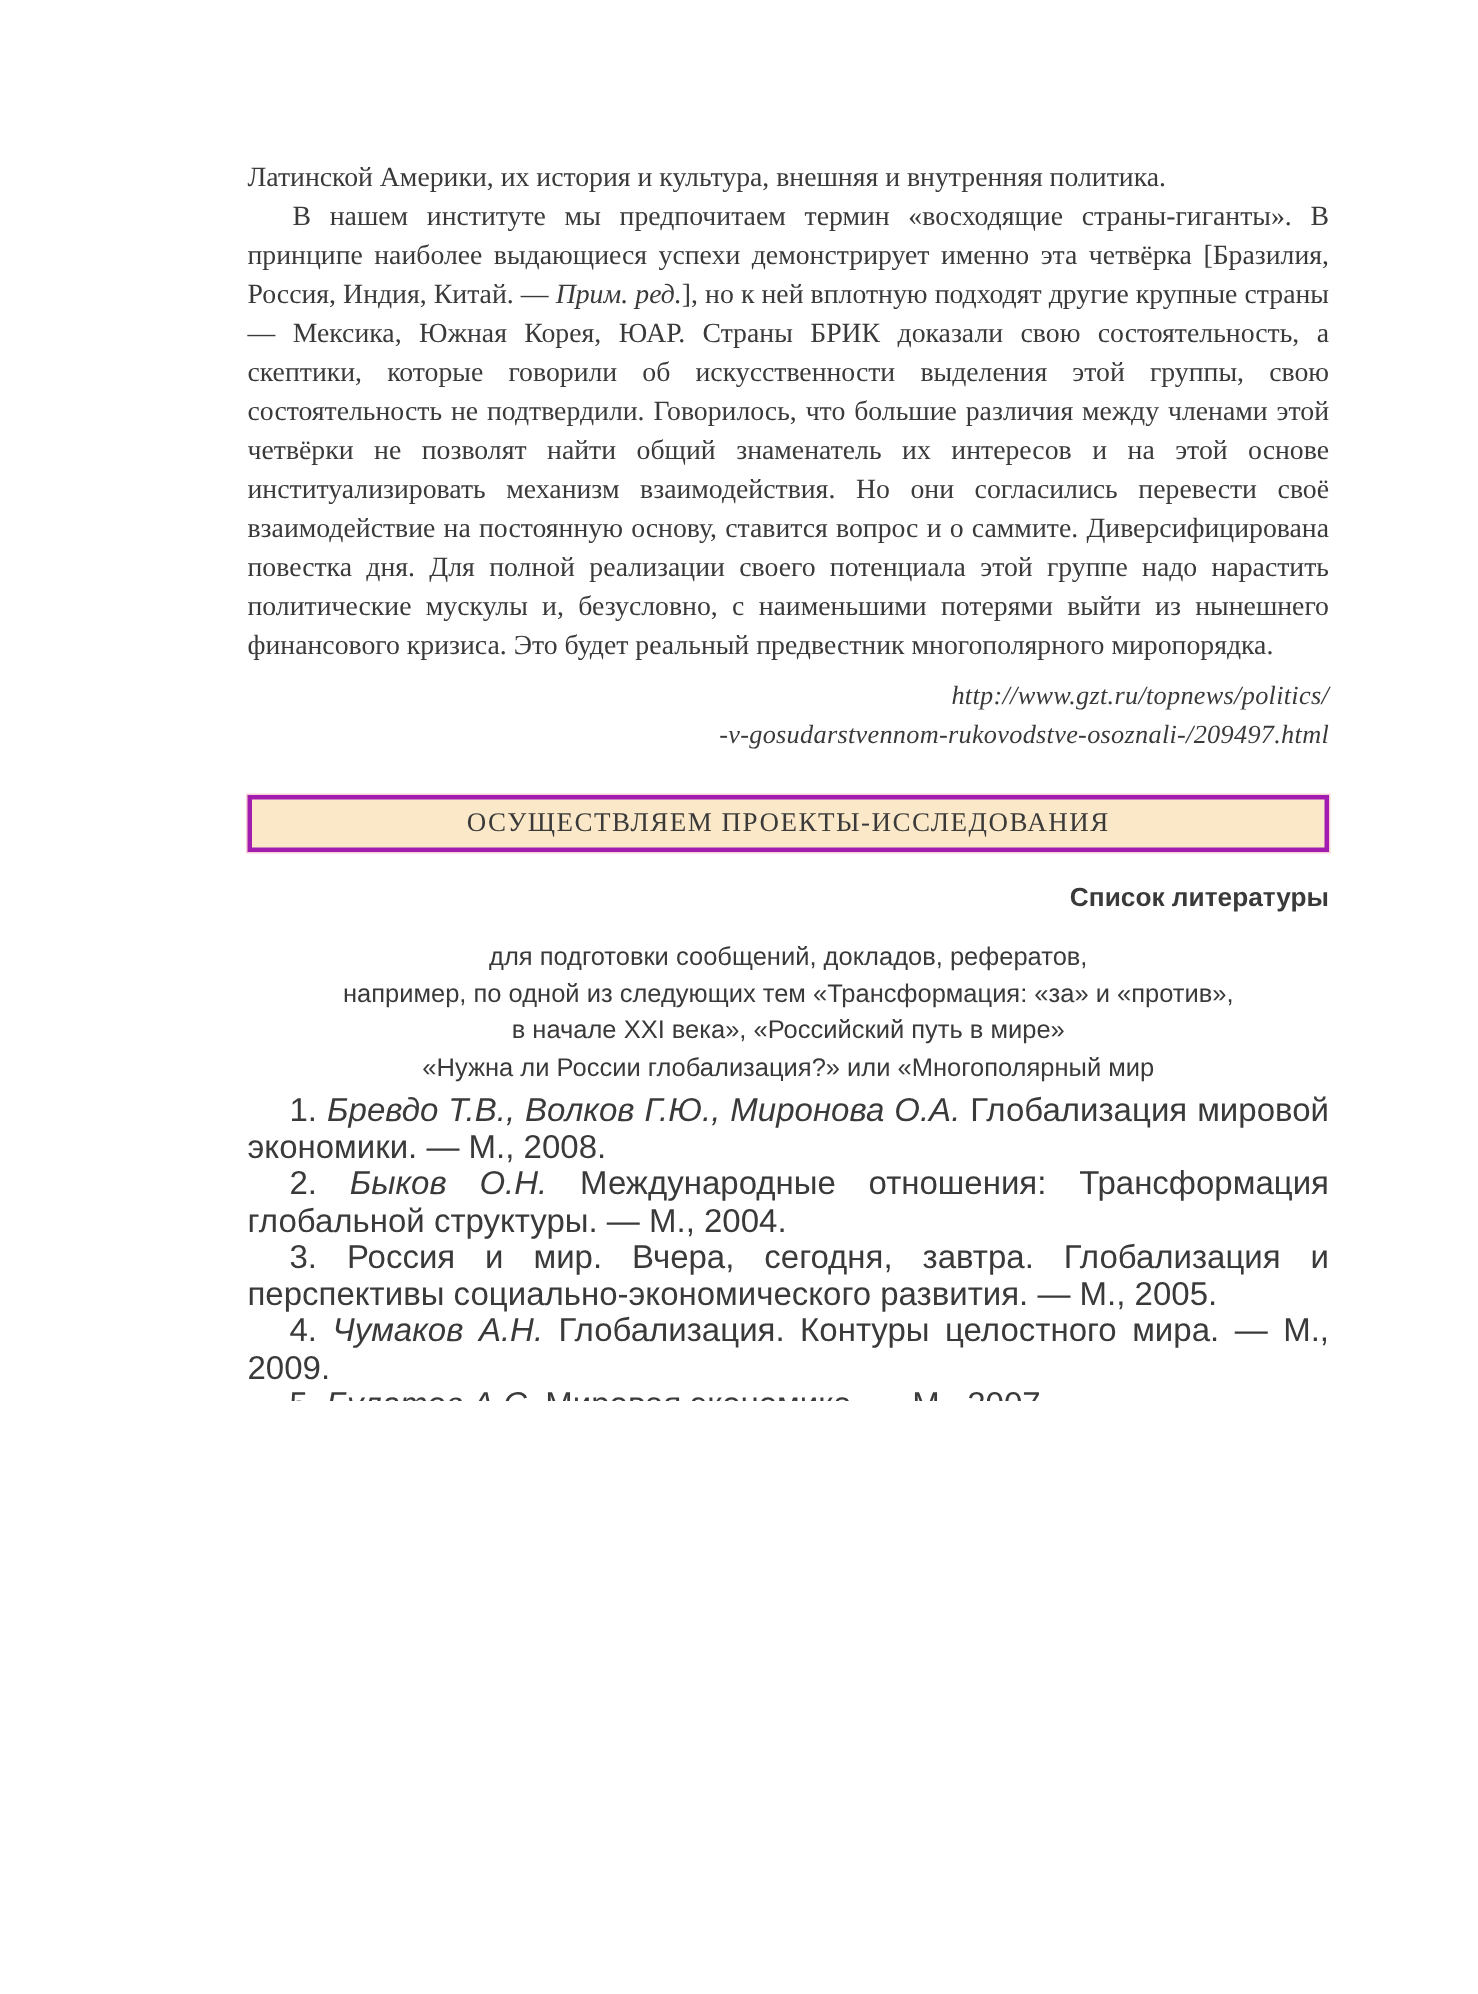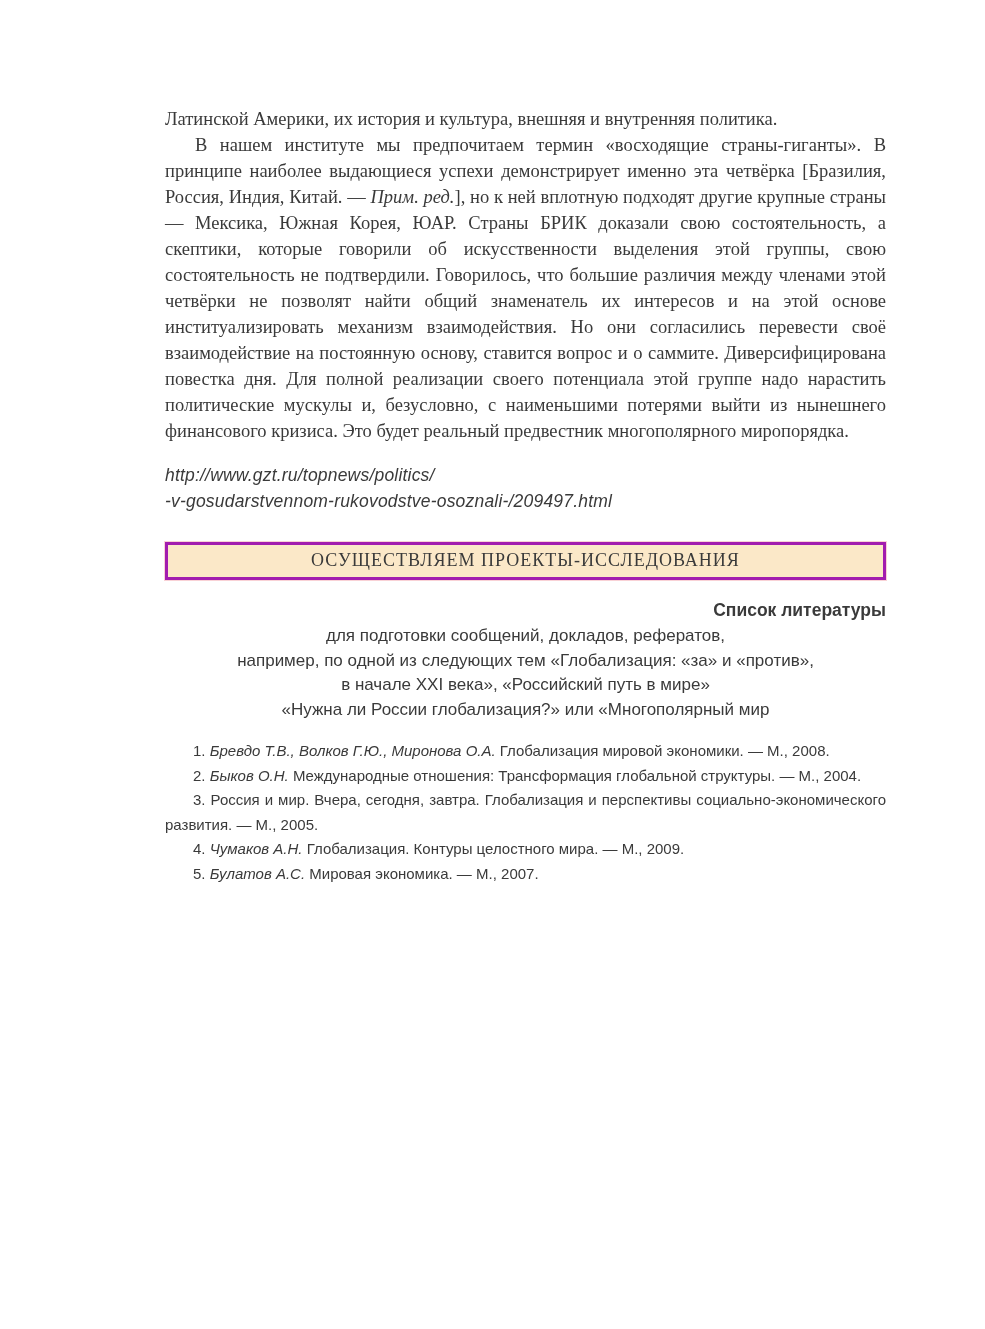--- a/index.html
+++ b/index.html
@@ -23,25 +23,26 @@
   }
   .para {
     font-family: "Liberation Serif", "DejaVu Serif", serif;
     font-size: 18.5px;
     line-height: 26px;
     text-align: justify;
     margin: 0;
   }
   .para.indent { text-indent: 30px; }
   .source {
-    font-family: Liberation Sans, sans-serif;
+    font-family: Liberation Serif, serif;
     font-style: italic;
     font-size: 17.5px;
     line-height: 26px;
-    margin-top: 18px;
+    text-align: right;
+    margin-top: 6px;
     letter-spacing: 0.2px;
   }
   .banner {
     margin-top: 28px;
     background: #fbe8c8;
     border: 3px solid #a21caf;
     box-shadow: 0 0 0 1px #f9d2d6;
     text-align: center;
     padding: 5px 0 6px 0;
   }
@@ -57,26 +58,26 @@
     font-weight: bold;
     font-size: 17.5px;
     line-height: 24px;
     margin-top: 18px;
   }
   .subtitle {
     text-align: center;
     font-family: "Liberation Sans", "DejaVu Sans", sans-serif;
     font-size: 17px;
     line-height: 24.5px;
-    margin-top: 2px;
+    margin-top: 16px;
   }
   .lit-list {
-    margin-top: 17px;
+    margin-top: 4px;
     font-family: "Liberation Sans", "DejaVu Sans", sans-serif;
-    font-size: 15px;
+    font-size: 22px;
     line-height: 24.5px;
   }
   .lit-item {
     margin: 0;
     text-indent: 28px;
     text-align: justify;
   }
   .lit-item .author { font-style: italic; }
   .page-number {
     position: absolute;
@@ -107,21 +108,21 @@
     </div>
 
     <div class="banner">
       <span class="banner-title">ОСУЩЕСТВЛЯЕМ ПРОЕКТЫ-ИССЛЕДОВАНИЯ</span>
     </div>
 
     <div class="lit-head">Список литературы</div>
 
     <div class="subtitle">
       <div>для подготовки сообщений, докладов, рефератов,</div>
-      <div>например, по одной из следующих тем «Глобализация: «за» и «против»,</div>
+      <div>например, по одной из следующих тем «Трансформация: «за» и «против»,</div>
       <div>в начале XXI века», «Российский путь в мире»</div>
       <div>«Нужна ли России глобализация?» или «Многополярный мир</div>
     </div>
 
     <div class="lit-list">
       <p class="lit-item"><span class="num">1.</span> <i class="author">Бревдо Т.В., Волков Г.Ю., Миронова О.А.</i> <span class="lit-text">Глобализация мировой экономики. — М., 2008.</span></p>
       <p class="lit-item"><span class="num">2.</span> <i class="author">Быков О.Н.</i> <span class="lit-text">Международные отношения: Трансформация глобальной структуры. — М., 2004.</span></p>
       <p class="lit-item"><span class="num">3.</span> <i class="author"></i> <span class="lit-text">Россия и мир. Вчера, сегодня, завтра. Глобализация и перспективы социально-экономического развития. — М., 2005.</span></p>
       <p class="lit-item"><span class="num">4.</span> <i class="author">Чумаков А.Н.</i> <span class="lit-text">Глобализация. Контуры целостного мира. — М., 2009.</span></p>
       <p class="lit-item"><span class="num">5.</span> <i class="author">Булатов А.С.</i> <span class="lit-text">Мировая экономика. — М., 2007.</span></p>

